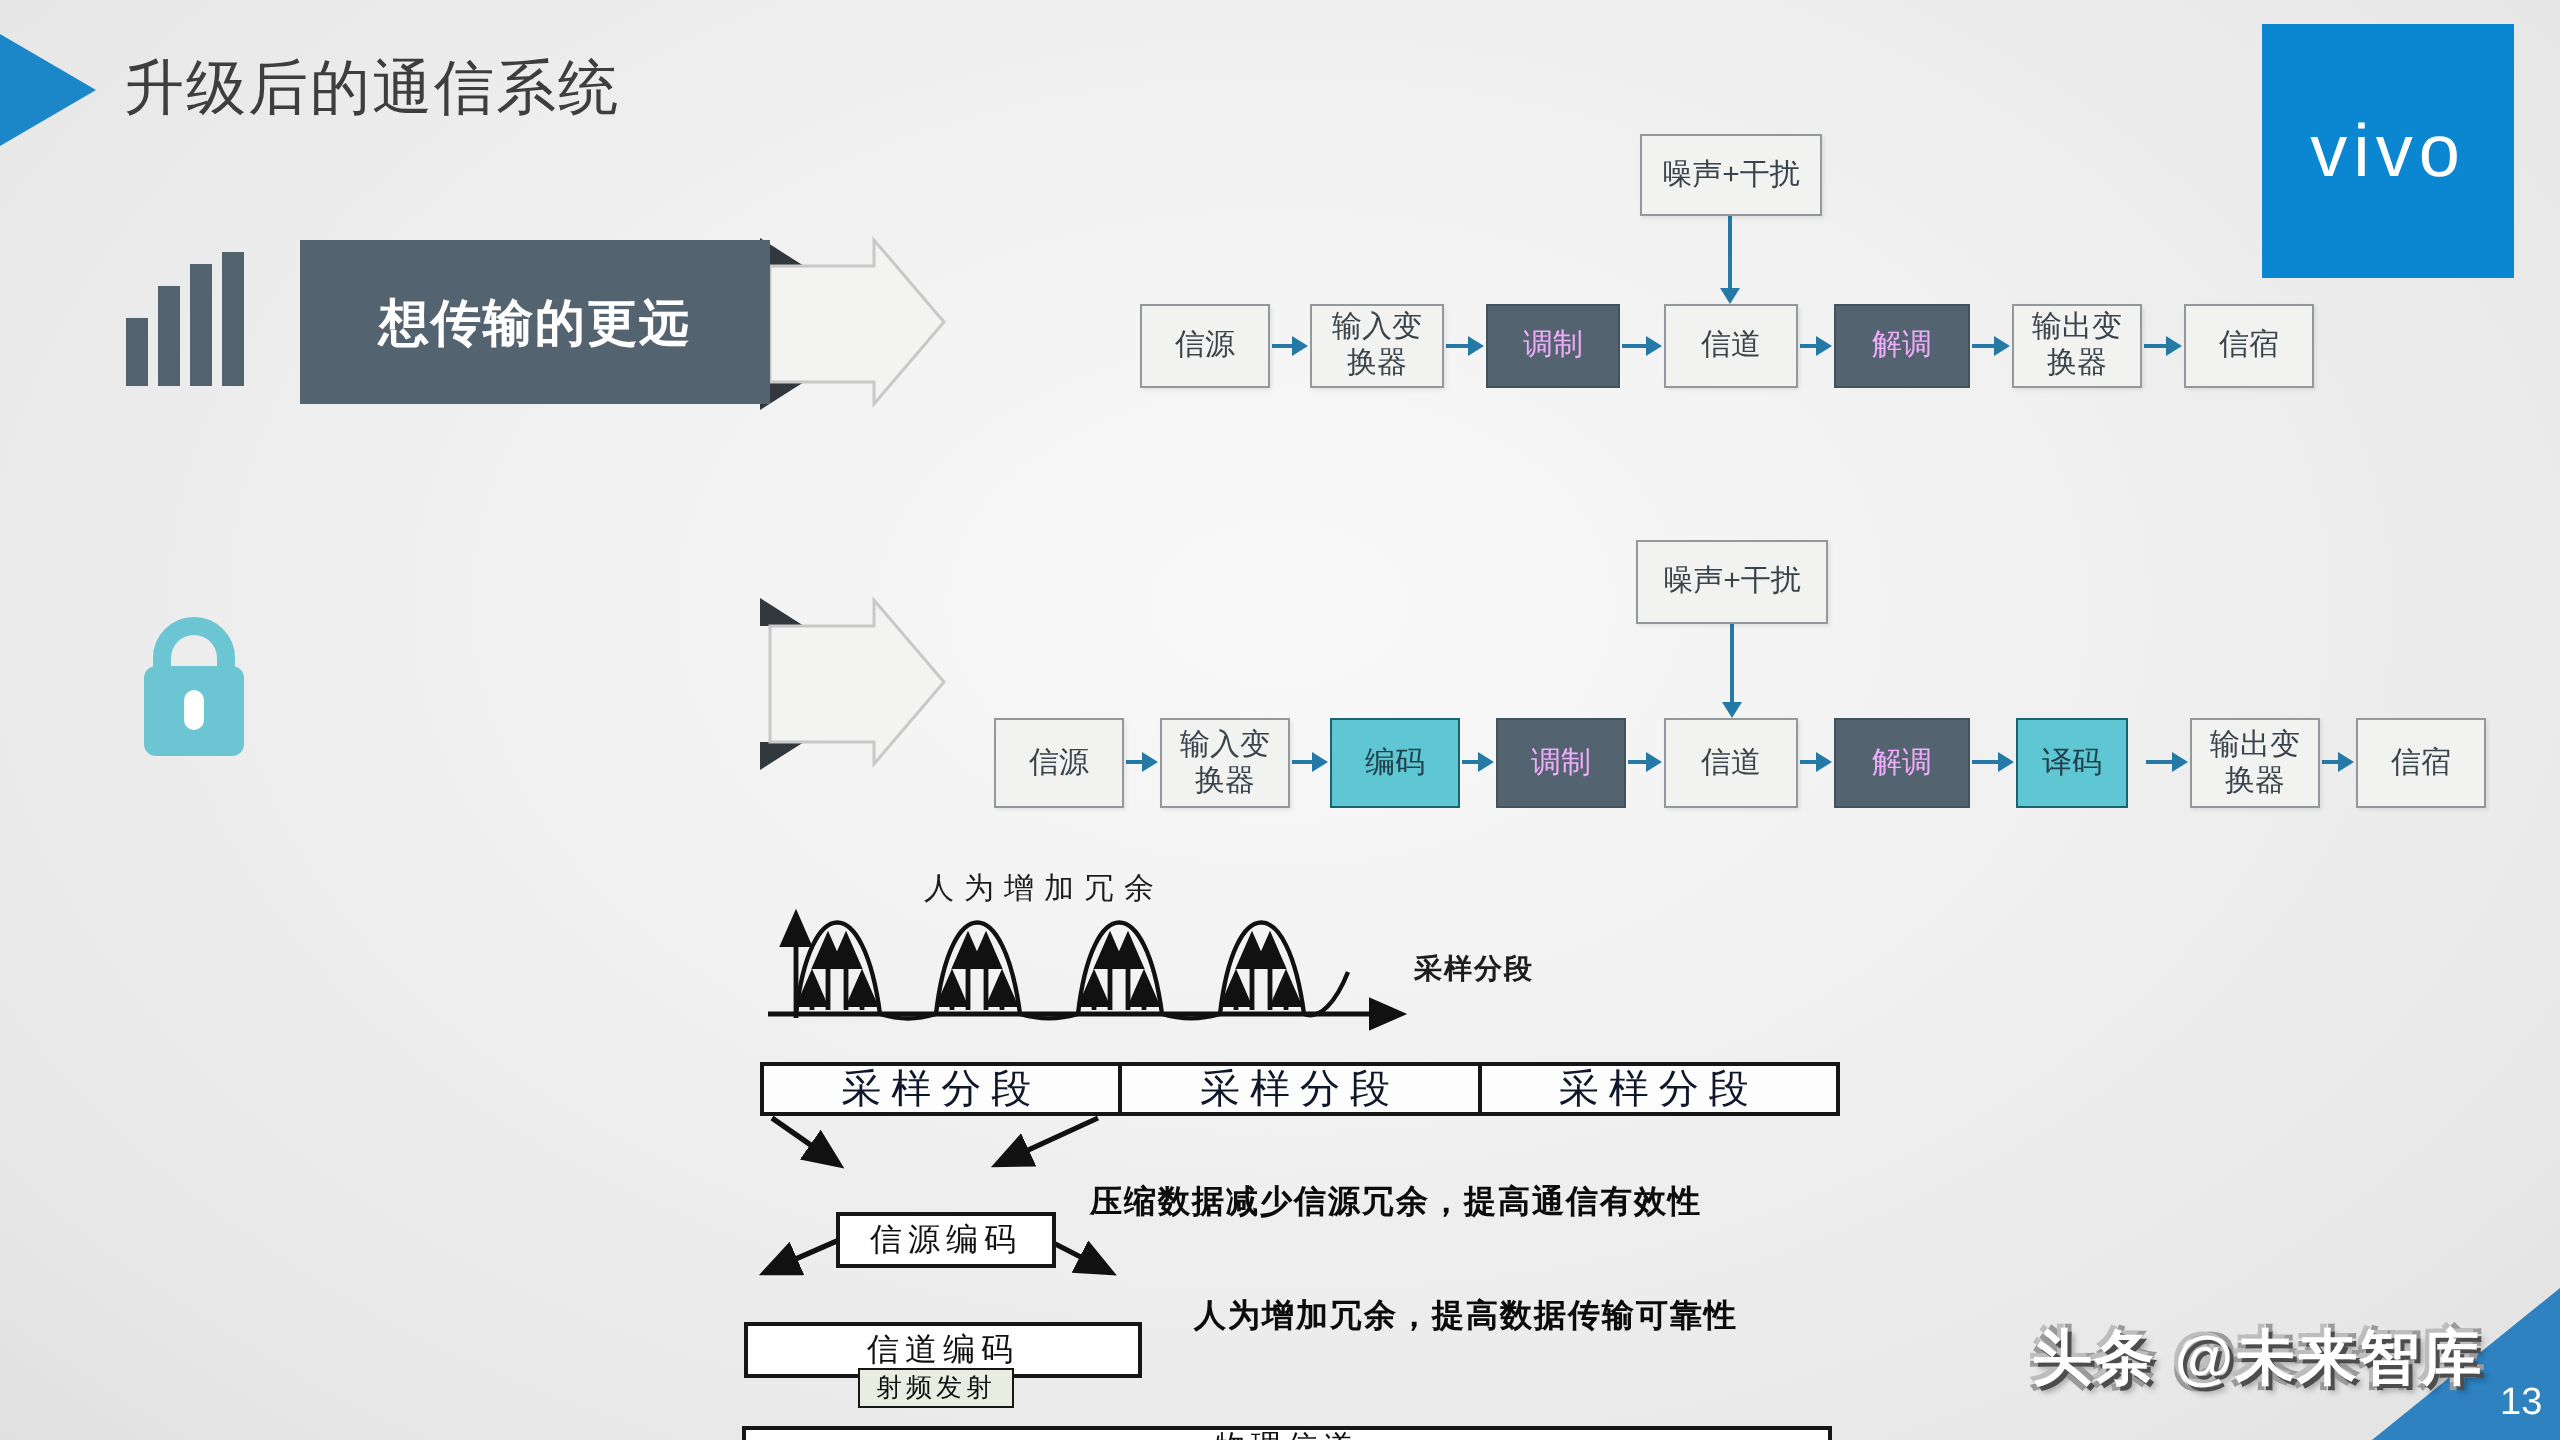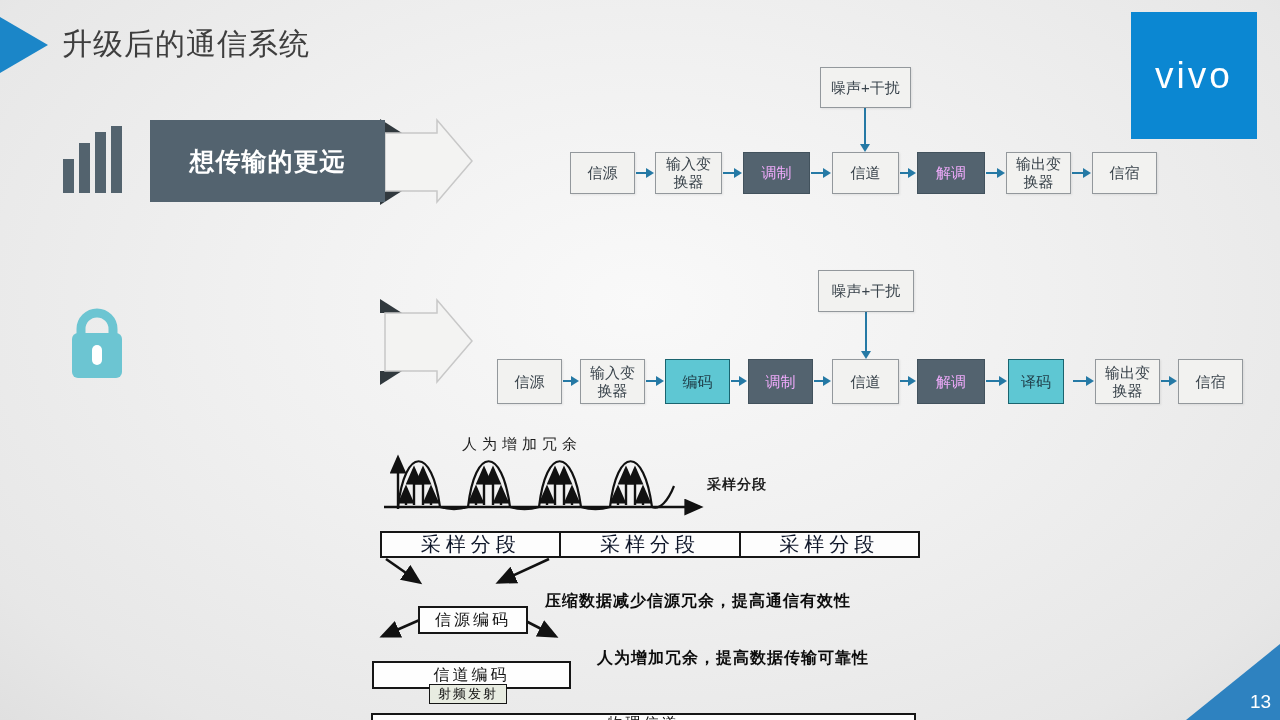--- a/index.html
+++ b/index.html
@@ -190,15 +190,16 @@
   <div class="pcm-box serif" style="left:372px;top:641px;width:199px;height:28px;font-size:16px;letter-spacing:3px">信道编码</div>
   <div class="pcm-note" style="left:597px;top:648px">人为增加冗余，提高数据传输可靠性</div>
 
   <div class="pcm-box serif" style="left:429px;top:664px;width:78px;height:20px;font-size:13px;letter-spacing:2px;border-width:1px;background:#e8ece1">射频发射</div>
 
   <div class="pcm-box serif" style="left:371px;top:693px;width:545px;height:21px;font-size:15px;letter-spacing:3px">物理信道</div>
 
   <svg style="position:absolute;left:1180px;top:640px;z-index:5" width="100" height="80" viewBox="1180 640 100 80">
     <polygon points="1186,720 1280,644 1280,720" fill="#2e82c0"></polygon>
   </svg>
+  <div class="watermark">头条 @未来智库</div>
   <div class="page-num">13</div>
 
 </div>
 
 </body></html>

